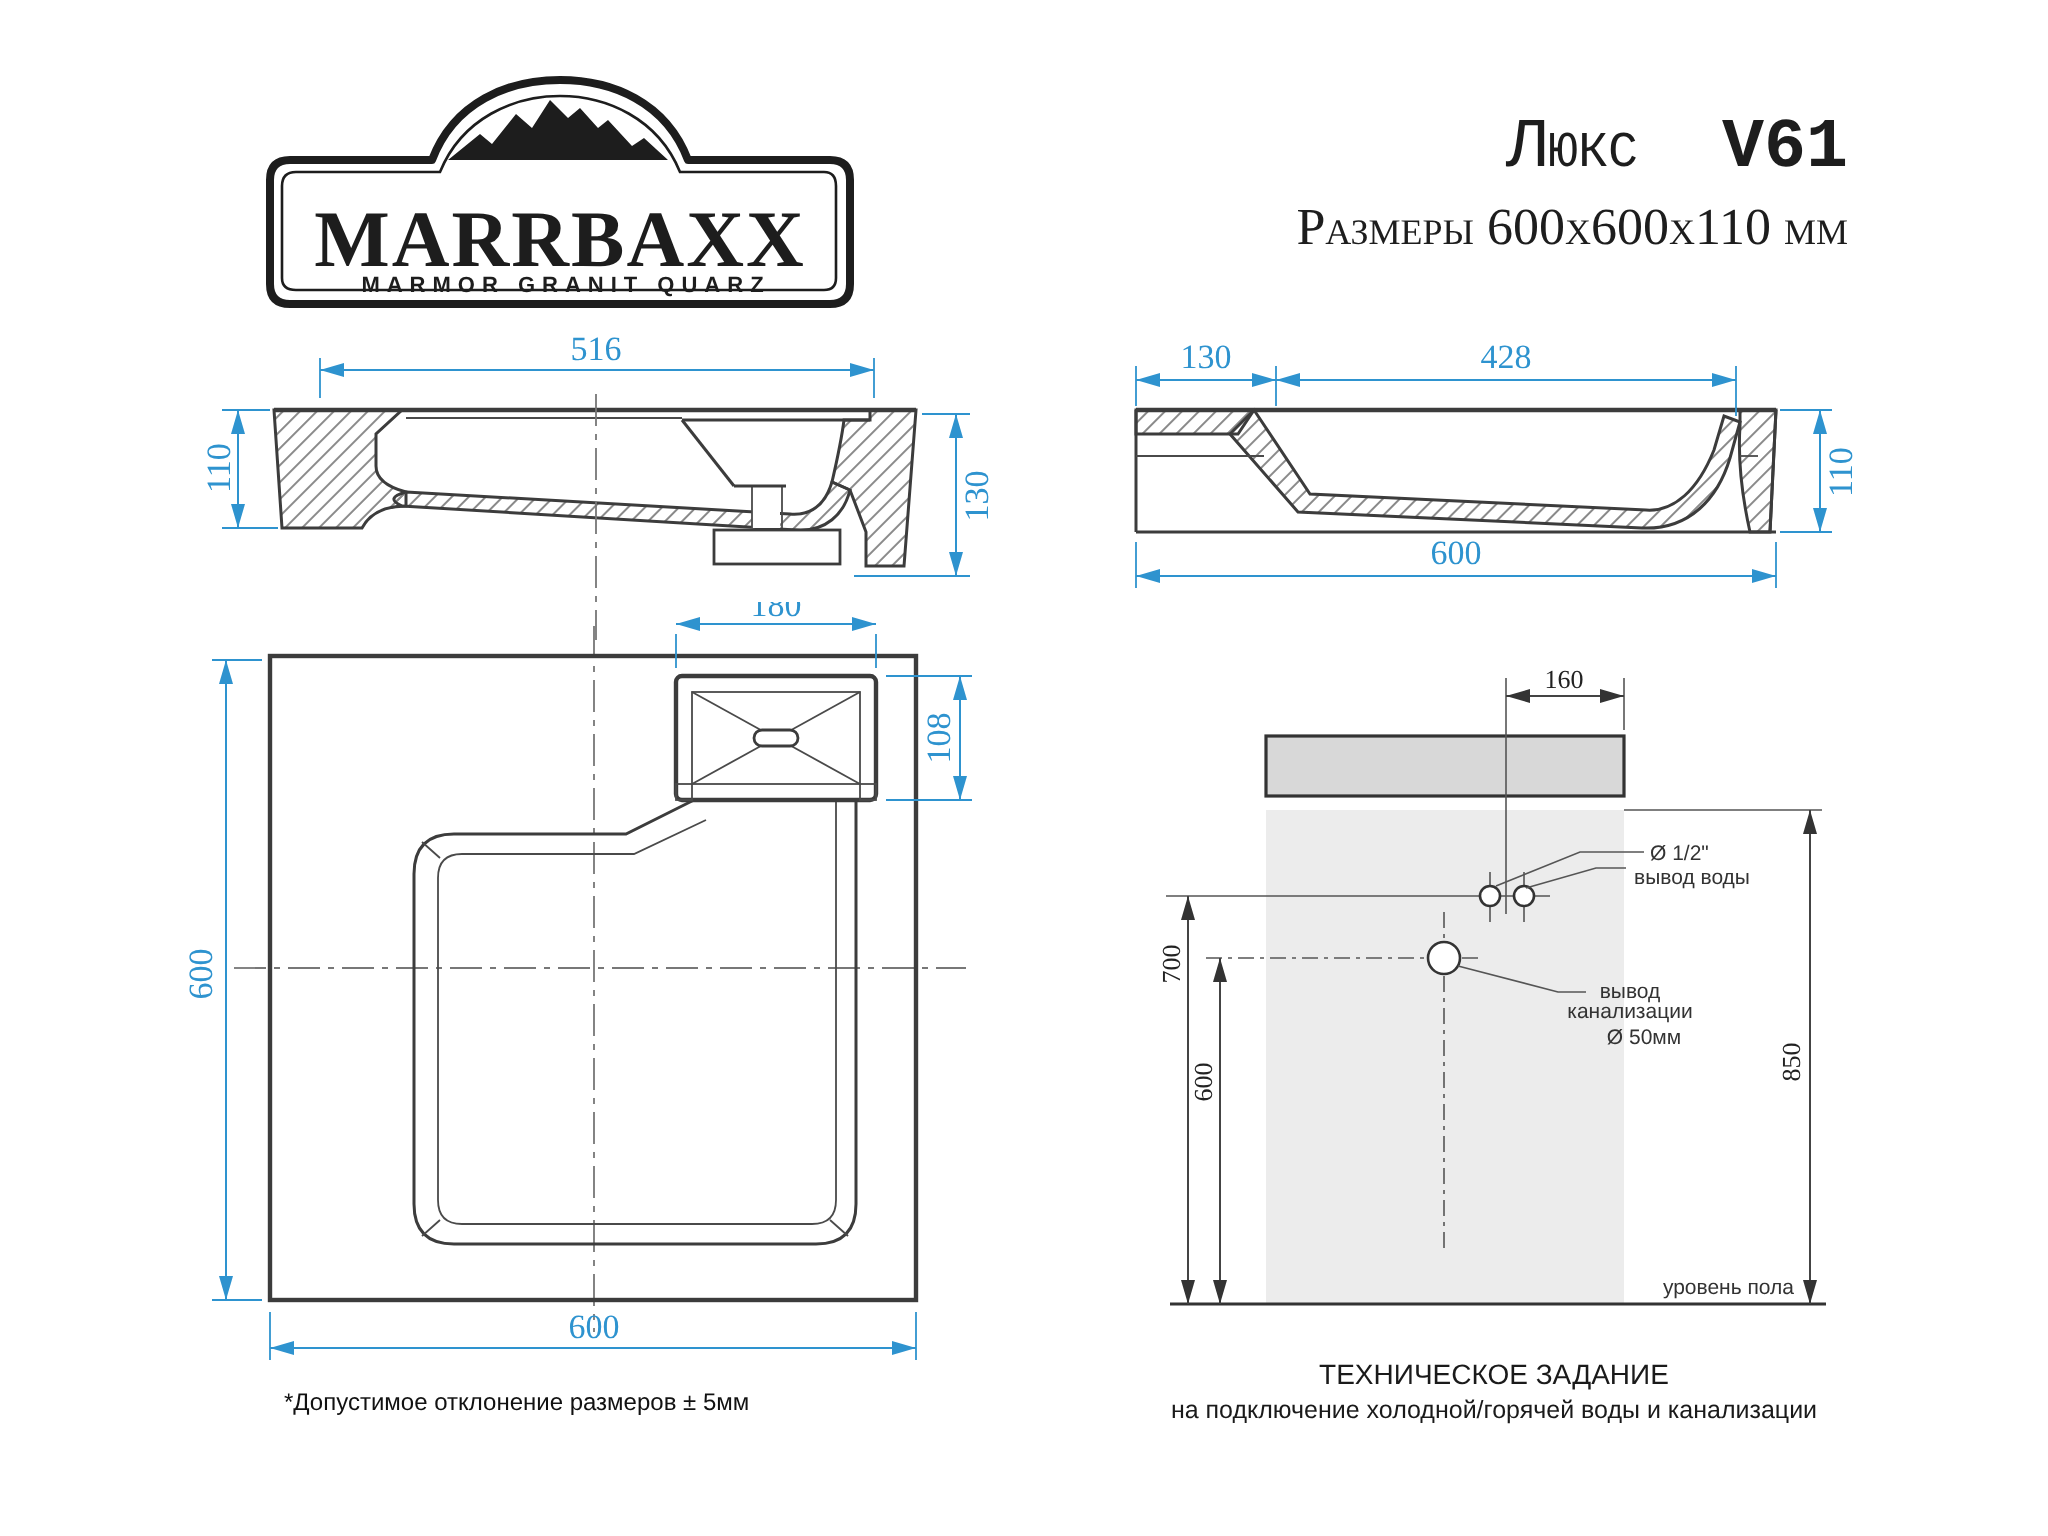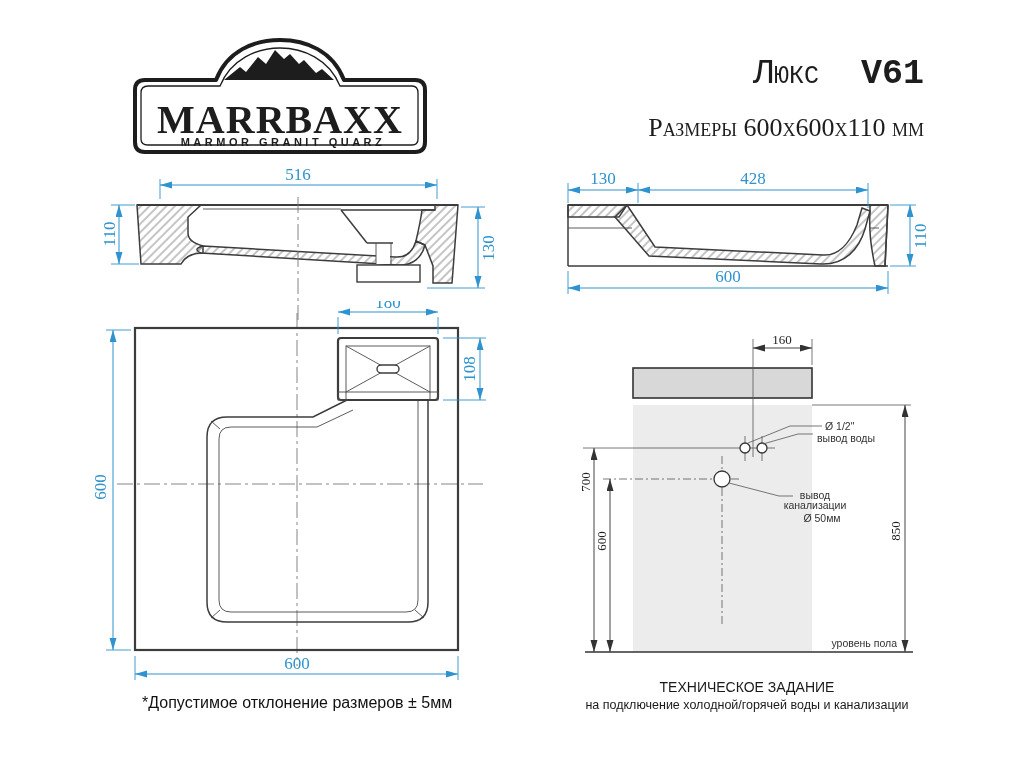--- a/index.html
+++ b/index.html
@@ -27,22 +27,22 @@
   
   .badge{fill:#fff;stroke:#1d1d1d;stroke-width:4;stroke-linejoin:round;}
   .badge2{fill:none;stroke:#1d1d1d;stroke-width:1.3;}
   .mnt{fill:#1d1d1d;}
   .brand{font-family:"Liberation Serif",serif;font-weight:bold;font-size:40px;fill:#1d1d1d;letter-spacing:1px;}
   .tag{font-family:"Liberation Sans",sans-serif;font-weight:bold;font-size:11px;fill:#1d1d1d;letter-spacing:3.5px;}
   
   .titleblock{top:56px;right:100px;text-align:right;color:#1d1d1d;}
   .title1{font-family:Liberation Mono, monospace;font-variant:small-caps;font-size:35px;line-height:1.05;}
   .code{font-weight:bold;font-variant:normal;}
-  .title2{font-family:"Liberation Serif",serif;font-variant:small-caps;font-size:26px;line-height:1.1;margin-top:21px;}
-  .footnote{left:142px;top:694px;font-size:16px;color:#111;}
+  .title2{font-family:"Liberation Serif",serif;font-variant:small-caps;font-size:26px;line-height:1.1;margin-top:7px;}
+  .footnote{left:142px;top:694px;font-size:12px;color:#111;}
 </style>
 </head>
 <body>
 
 <svg width="0" height="0" style="position:absolute" aria-hidden="true">
   <defs>
     <marker id="aB" markerUnits="userSpaceOnUse" markerWidth="13" markerHeight="8" refX="12" refY="3.5" orient="auto-start-reverse">
       <path d="M0,0 L12,3.5 L0,7 Z" fill="#2e93cf"></path>
     </marker>
     <marker id="aK" markerUnits="userSpaceOnUse" markerWidth="13" markerHeight="8" refX="12" refY="3.5" orient="auto-start-reverse">

